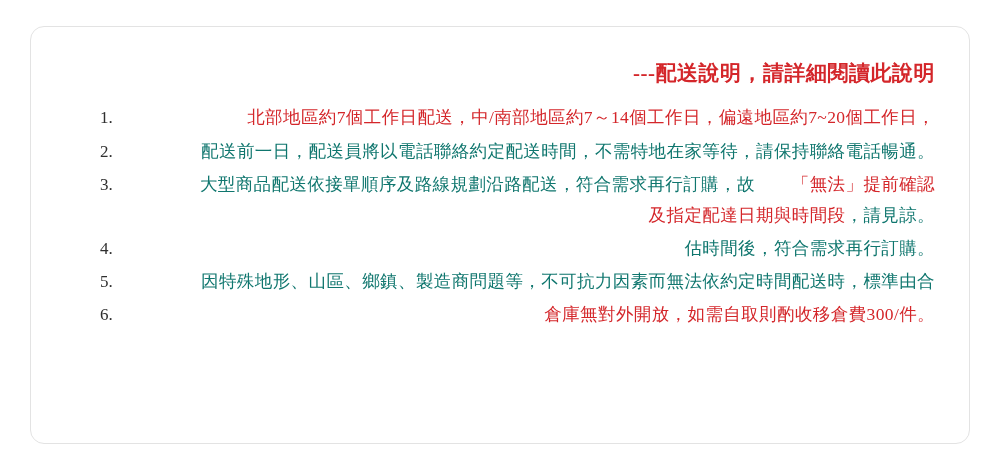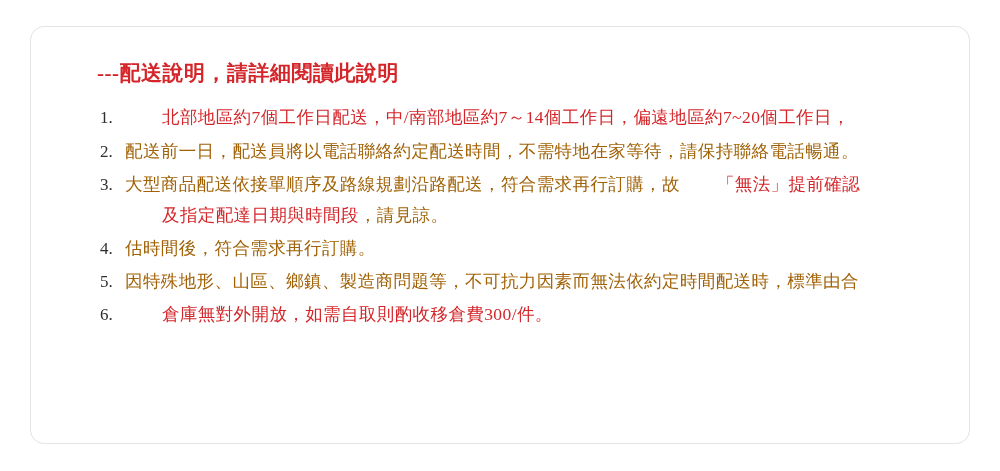--- a/index.html
+++ b/index.html
@@ -12,20 +12,21 @@
     height: 471px;
     font-family: "Liberation Serif", "DejaVu Serif", serif;
   }
   .page {
     position: relative;
     width: 884px;
     height: 471px;
     box-sizing: border-box;
     padding: 26px 30px;
     background: #ffffff;
+    text-align: right;
   }
   .panel {
     position: relative;
     width: 940px;
     height: 418px;
     box-sizing: border-box;
     border: 1px solid #e3e3e3;
     border-radius: 14px;
     background: #ffffff;
     padding: 26px 34px 20px 34px;
@@ -53,21 +54,21 @@
   }
   ol.notes > li::marker {
     color: #2f2f2f;
     font-size: 17px;
   }
   .ln {
     display: block;
     letter-spacing: 0.4px;
   }
   .dark {
-    color: #a16207;
+    color: #0f766e;
   }
   .red {
     color: #d4262a;
     margin-left: 37px;
   }
 </style>
 </head>
 <body>
 
 <div class="page">

